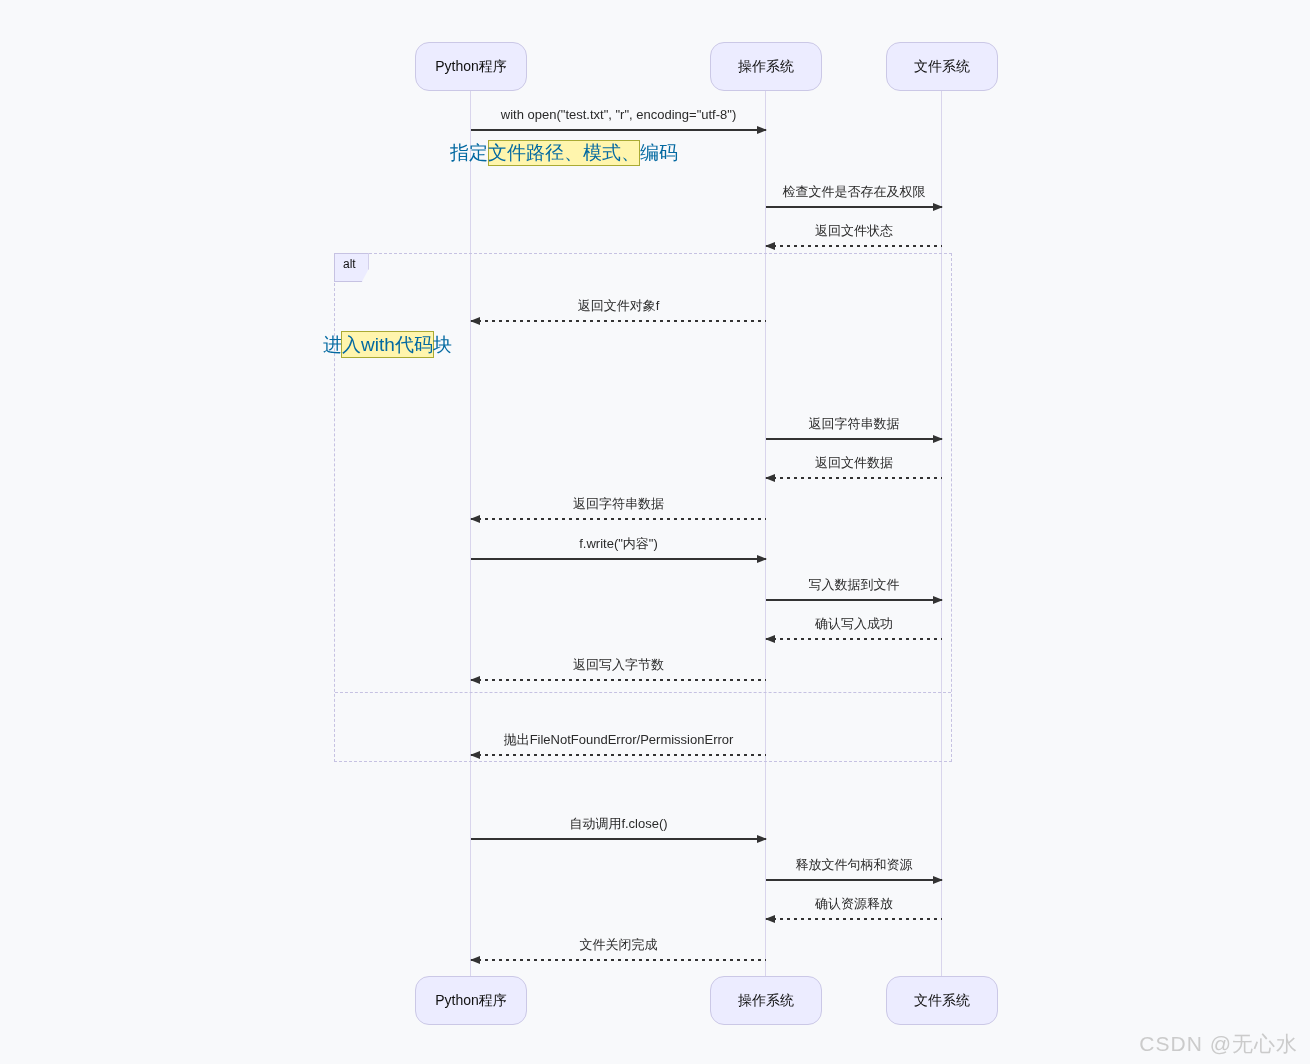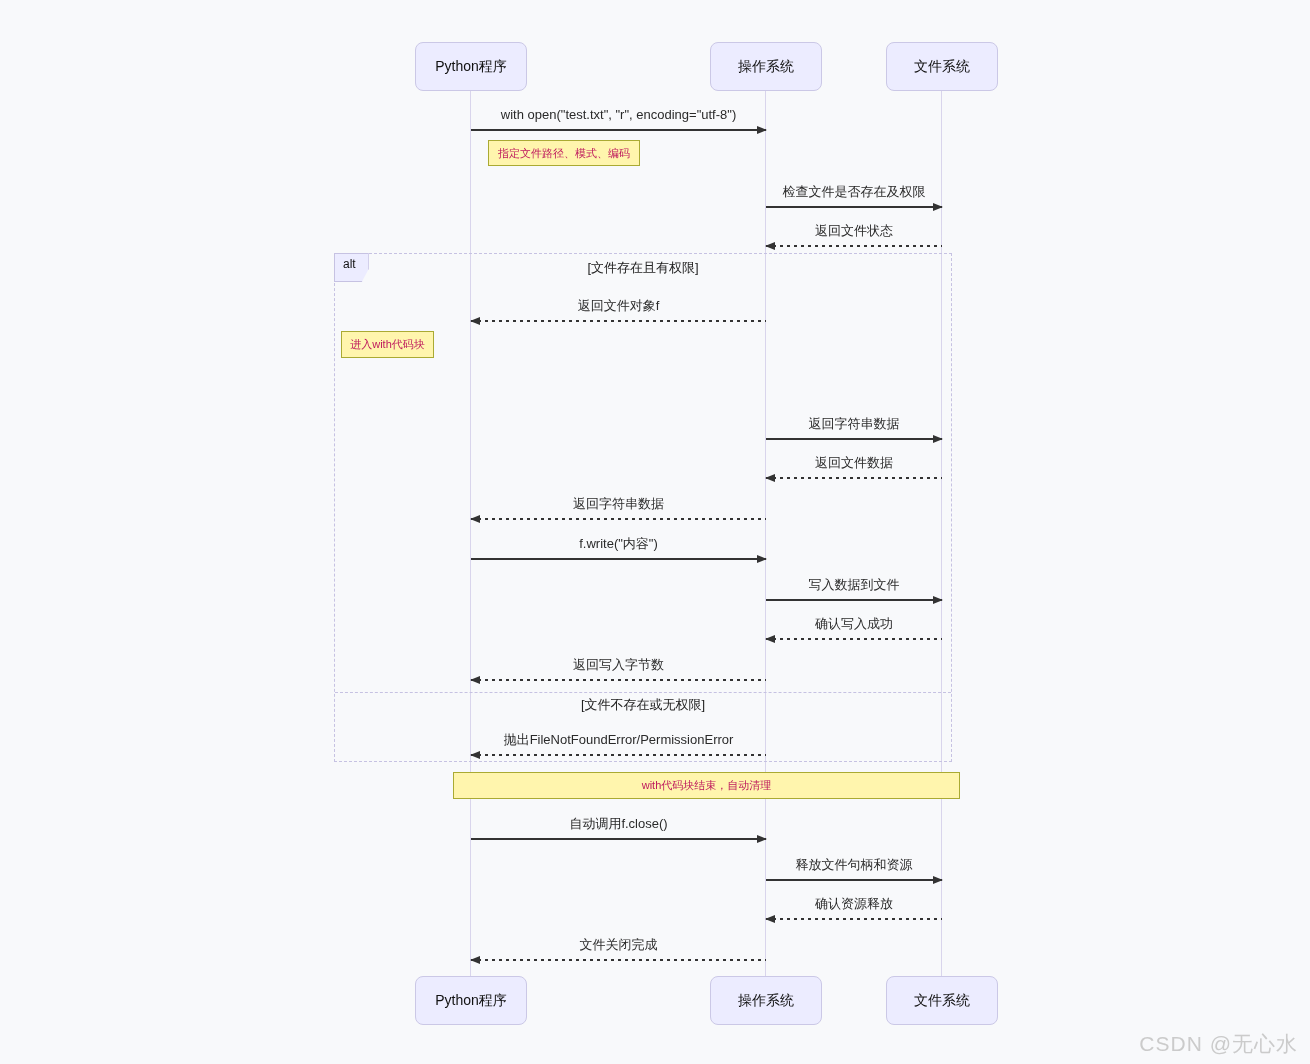--- a/index.html
+++ b/index.html
@@ -16,21 +16,21 @@
     background: #f8f9fb;
     overflow: hidden;
   }
   
   .actor {
     position: absolute;
     width: 112px;
     height: 49px;
     background: #ECECFF;
     border: 1px solid #CBC8E6;
-    border-radius: 8px;
+    border-radius: 14px;
     display: flex;
     align-items: center;
     justify-content: center;
     font-size: 14px;
     color: #111;
   }
   
   .lifeline {
     position: absolute;
     top: 91px;
@@ -73,22 +73,22 @@
     border-bottom: 4px solid transparent;
   }
   
   .note {
     position: absolute;
     background: #FFF5AD;
     border: 1px solid #AAAA33;
     display: flex;
     align-items: center;
     justify-content: center;
-    font-size: 11px;
-    color: #be185d;
+    font-size: 19px;
+    color: #0369a1;
     white-space: nowrap;
   }
   
   .alt-frame {
     position: absolute;
     border: 1px dashed #C6C2E2;
   }
   .alt-label {
     position: absolute;
     top: -1px; left: -1px;
@@ -141,23 +141,21 @@
   </div>
   <div class="actor" style="left:710px; top:42px">
     <span>操作系统</span>
   </div>
   <div class="actor" style="left:886px; top:42px">
     <span>文件系统</span>
   </div>
 
   <div class="alt-frame" style="left:334px; top:253px; width:618px; height:509px">
     <div class="alt-label">alt</div>
-    <div class="alt-cond" style="top:5px">[文件存在且有权限]</div>
     <div class="alt-divider" style="top:438px"></div>
-    <div class="alt-cond" style="top:442px">[文件不存在或无权限]</div>
   </div>
 
   <div class="msg" style="left:471px; top:106px; width:295px">
     <span class="msg-label">with open("test.txt", "r", encoding="utf-8")</span>
     <div class="msg-line solid arrow-right"></div>
   </div>
 
   <div class="msg" style="left:766px; top:183px; width:176px">
     <span class="msg-label">检查文件是否存在及权限</span>
     <div class="msg-line solid arrow-right"></div>
@@ -233,23 +231,20 @@
     <span class="msg-label">文件关闭完成</span>
     <div class="msg-line dashed arrow-left"></div>
   </div>
 
   <div class="note" style="left:488px; top:140px; width:152px; height:26px">
     <span>指定文件路径、模式、编码</span>
   </div>
   <div class="note" style="left:341px; top:331px; width:93px; height:27px">
     <span>进入with代码块</span>
   </div>
-  <div class="note" style="left:453px; top:772px; width:507px; height:27px">
-    <span>with代码块结束，自动清理</span>
-  </div>
 
   <div class="actor" style="left:415px; top:976px">
     <span>Python程序</span>
   </div>
   <div class="actor" style="left:710px; top:976px">
     <span>操作系统</span>
   </div>
   <div class="actor" style="left:886px; top:976px">
     <span>文件系统</span>
   </div>

